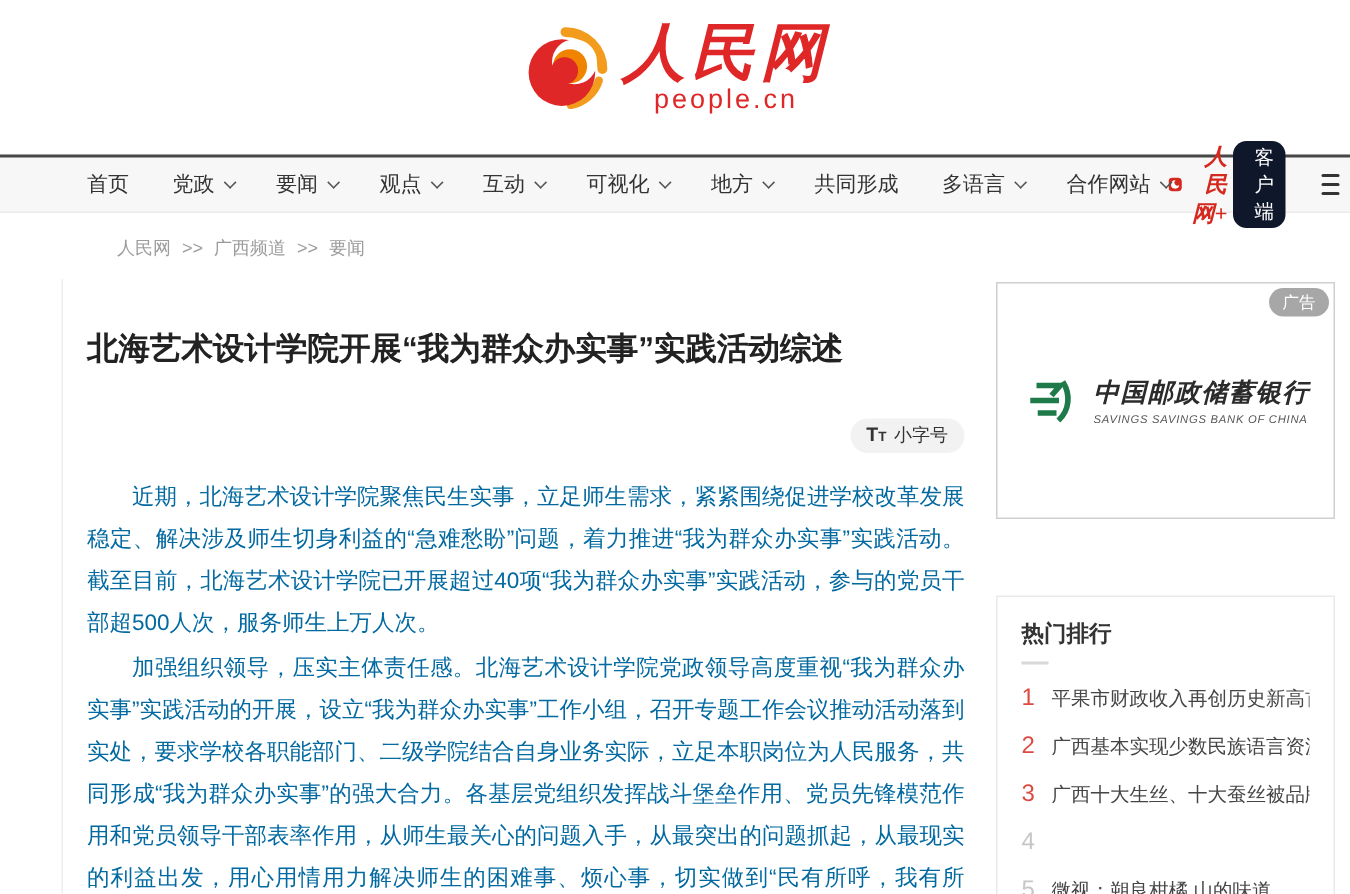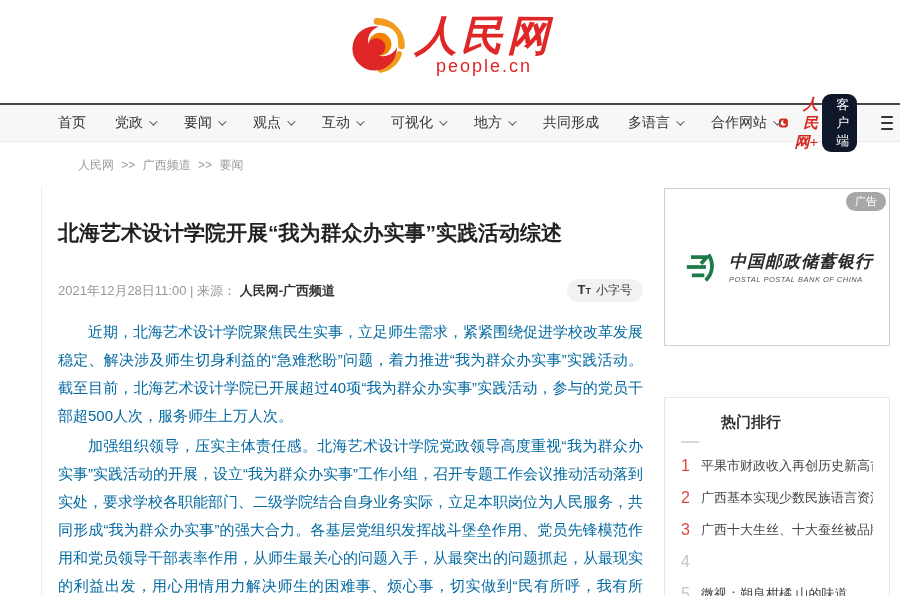--- a/index.html
+++ b/index.html
@@ -49,21 +49,21 @@
 
   
   .ad-box { position:absolute; left:664px; top:188px; width:226px; height:158px; border:1px solid #cfcfcf; background:#fff; cursor:pointer; }
   .ad-badge { position:absolute; top:3px; right:3px; background:rgba(160,160,160,.92); color:#fff; font-size:11px; padding:2px 9px; border-radius:10px; }
   .bank { position:absolute; left:0; top:0; width:100%; height:100%; display:flex; align-items:center; justify-content:center; gap:8px; }
   .bank-text { display:flex; flex-direction:column;font-style:italic; }
   .bank-cn { font-size:17px; font-weight:700; color:#2b2b2b; letter-spacing:1px; white-space:nowrap; }
   .bank-en { font-size:7.5px; color:#555; letter-spacing:.5px; margin-top:2px; white-space:nowrap; }
 
   .hot-box { position:absolute; left:664px; top:397px; width:226px; height:220px; border:1px solid #e9e9e9; background:#fff; padding:15px 16px; }
-  .hot-title { font-size:15px; font-weight:700; color:#333;margin-left:40px; }
+  .hot-title { font-size:15px; font-weight:700; color:#333; }
   .hot-dash { width:18px; height:2px; background:#d8d8d8; margin-top:9px; }
   .hot-list { margin-top:14px; }
   .hot-item { display:flex; align-items:flex-start; gap:9px; margin-bottom:14px; cursor:pointer; }
   .hot-rank { font-size:16px; line-height:18px; width:11px; flex:none; }
   .rank-red { color:#dd4a43; }
   .rank-gray { color:#c6c6c6; }
   .hot-text { font-size:13px; line-height:18px; color:#454545; white-space:nowrap; overflow:hidden; }
 </style>
 </head>
 <body>
@@ -152,26 +152,20 @@
     <span class="crumb">广西频道</span>
     <span>&gt;&gt;</span>
     <span class="crumb">要闻</span>
   </div>
 
   <div class="content-border"></div>
 
   <h1 class="article-title">北海艺术设计学院开展“我为群众办实事”实践活动综述</h1>
 
   <div class="meta-row">
-    <div class="meta-left">
-      <span>2021年12月28日11:00</span>
-      <span>|</span>
-      <span>来源：</span>
-      <span class="src">人民网-广西频道</span>
-    </div>
     <div class="font-pill">
       <span class="t-big">T</span>
       <span class="t-small">T</span>
       <span class="lbl">小字号</span>
     </div>
   </div>
 
   <p class="para para1">近期，北海艺术设计学院聚焦民生实事，立足师生需求，紧紧围绕促进学校改革发展稳定、解决涉及师生切身利益的“急难愁盼”问题，着力推进“我为群众办实事”实践活动。截至目前，北海艺术设计学院已开展超过40项“我为群众办实事”实践活动，参与的党员干部超500人次，服务师生上万人次。</p>
   <p class="para para2">加强组织领导，压实主体责任感。北海艺术设计学院党政领导高度重视“我为群众办实事”实践活动的开展，设立“我为群众办实事”工作小组，召开专题工作会议推动活动落到实处，要求学校各职能部门、二级学院结合自身业务实际，立足本职岗位为人民服务，共同形成“我为群众办实事”的强大合力。各基层党组织发挥战斗堡垒作用、党员先锋模范作用和党员领导干部表率作用，从师生最关心的问题入手，从最突出的问题抓起，从最现实的利益出发，用心用情用力解决师生的困难事、烦心事，切实做到“民有所呼，我有所应”。</p>
 
@@ -179,21 +173,21 @@
     <div class="ad-badge">广告</div>
     <div class="bank">
       <svg width="40" height="40" viewBox="0 0 48 48" fill="none" stroke="#1f7a4a" stroke-width="4.5">
         <path d="M12 12 h19 l-7 8"></path>
         <path d="M7 24 h23"></path>
         <path d="M33 9 c6.5 10 5.5 23 -3.5 31"></path>
         <path d="M13 34 h15"></path>
       </svg>
       <div class="bank-text">
         <div class="bank-cn">中国邮政储蓄银行</div>
-        <div class="bank-en">POSTAL POSTAL BANK OF CHINA</div>
+        <div class="bank-en">SAVINGS SAVINGS BANK OF CHINA</div>
       </div>
     </div>
   </div>
 
   <div class="hot-box">
     <div class="hot-title">热门排行</div>
     <div class="hot-dash"></div>
     <div class="hot-list">
       <div class="hot-item">
         <span class="hot-rank rank-red">1</span>

